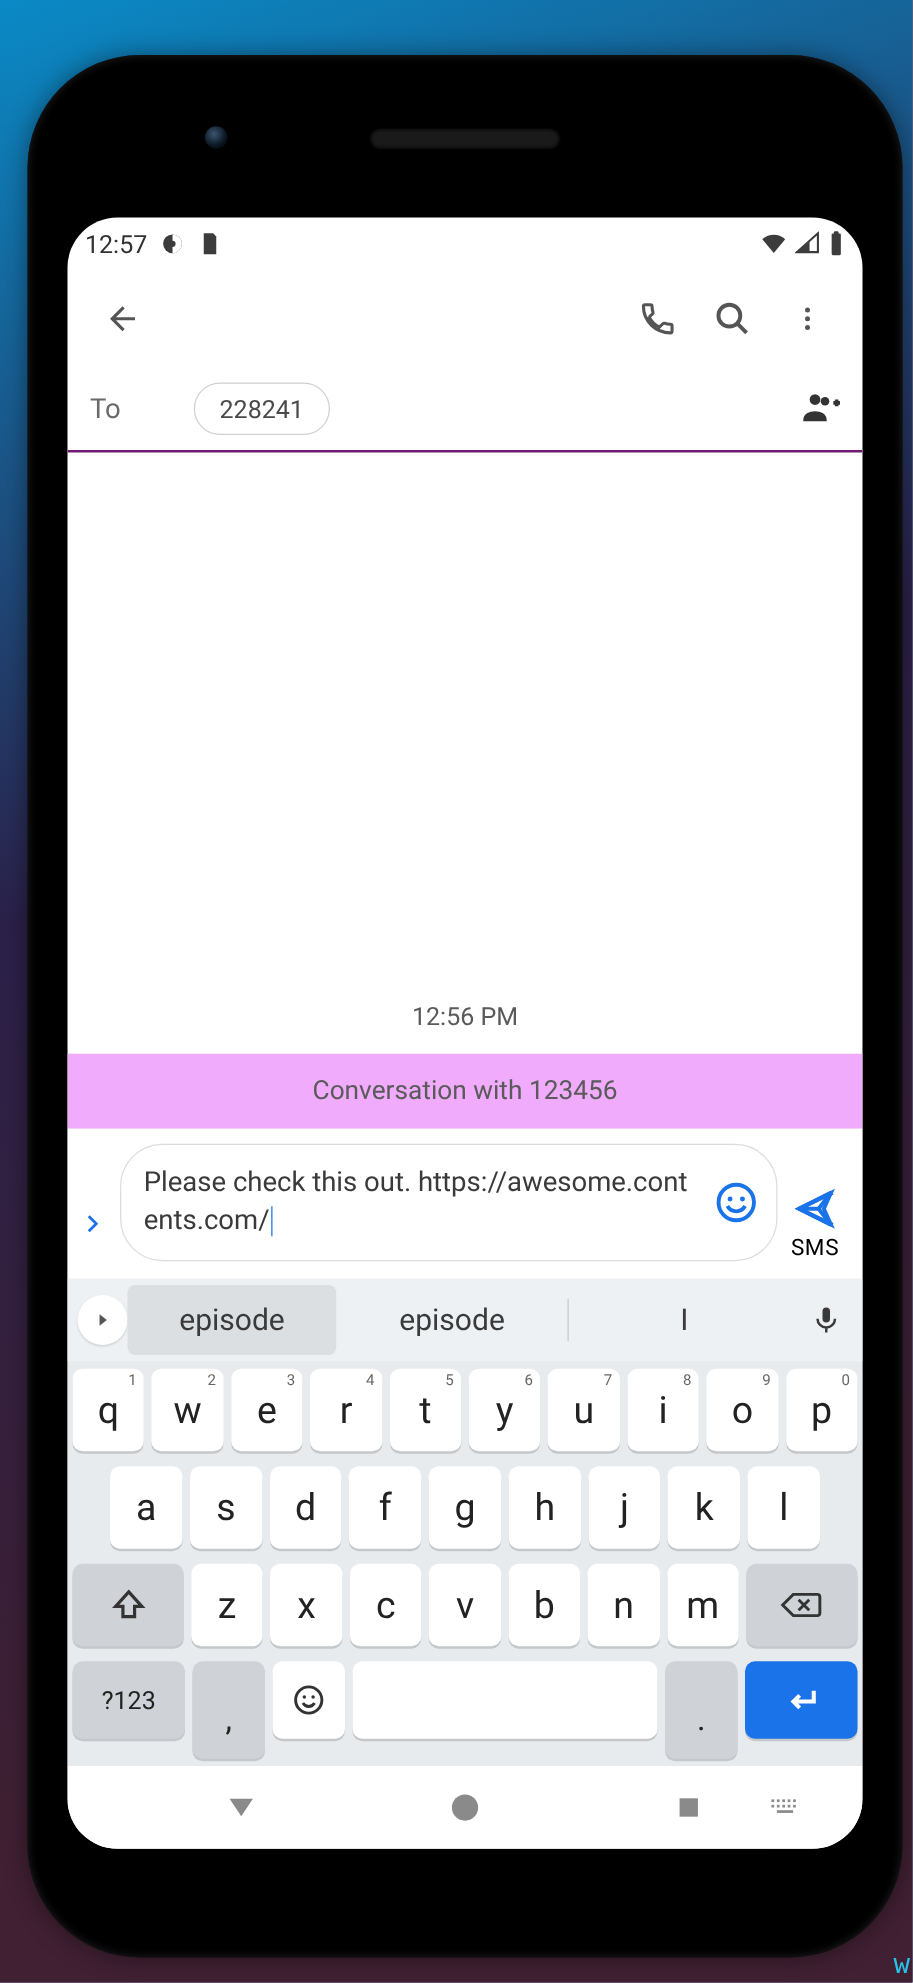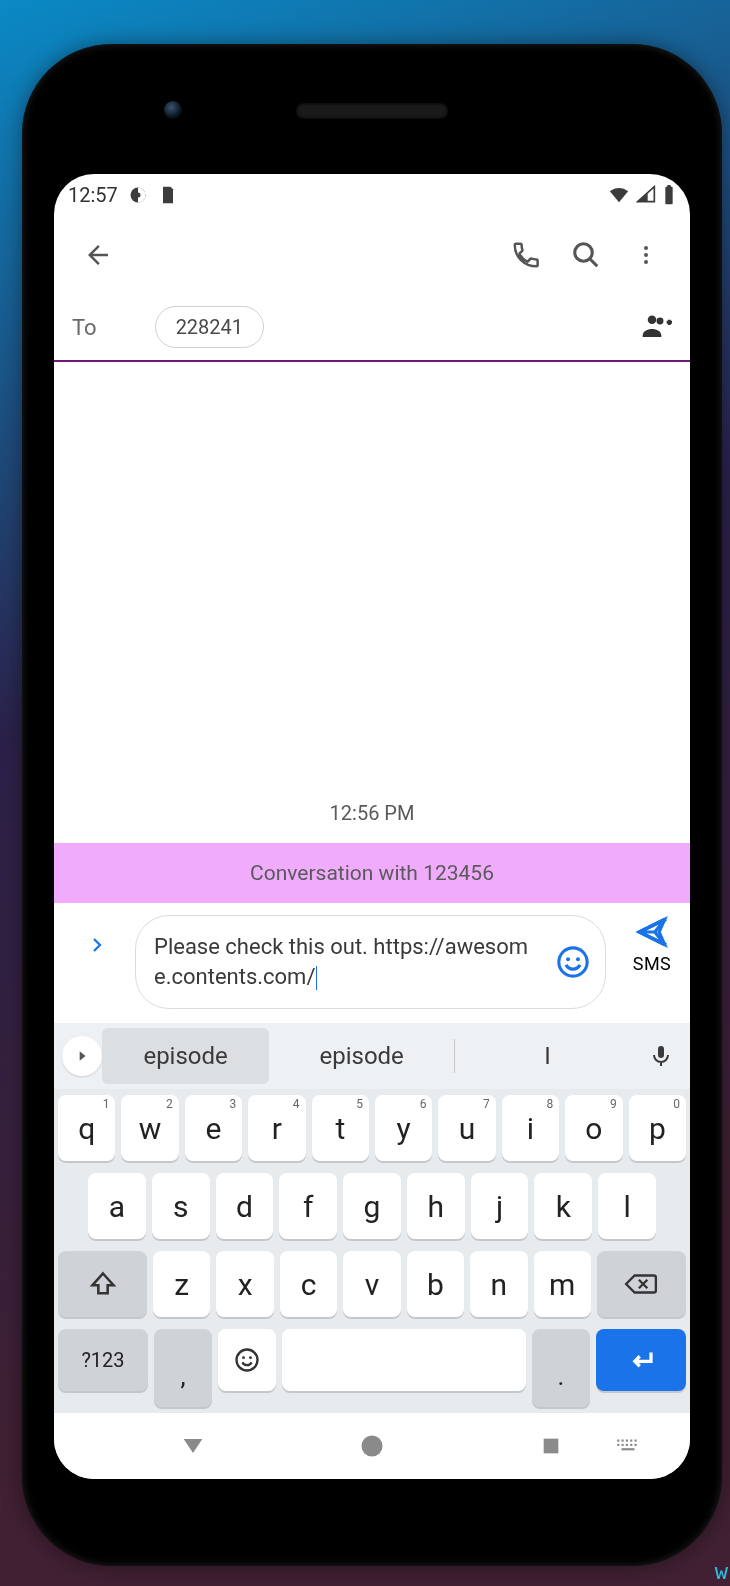--- a/index.html
+++ b/index.html
@@ -131,23 +131,23 @@
     background:#f0abfc;
     text-align:center;
     color:#5a5a5a;
     font-size:21px;
     padding: 18px 0;
   }
 
   
   .compose-row {
     display:flex;
-    align-items:flex-start;
-    padding: 12px 10px 14px 23px;
-    gap:18px;
+    align-items:flex-end;
+    padding: 12px 10px 14px 0;
+    gap:2px;
     background:#fff;
   }
   .expand-btn {
     width:40px; height:60px;
     display:flex; align-items:center; justify-content:center;
   }
   .expand-btn svg { width:18px; height:18px; fill:none; stroke:#1a73e8; stroke-width:3; }
   .compose-bubble {
     flex:1;
     border:1px solid #dcdcdc;

